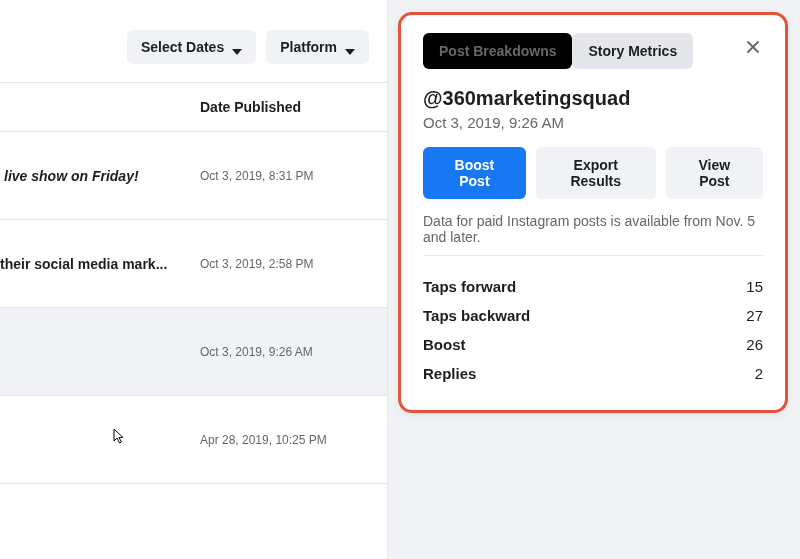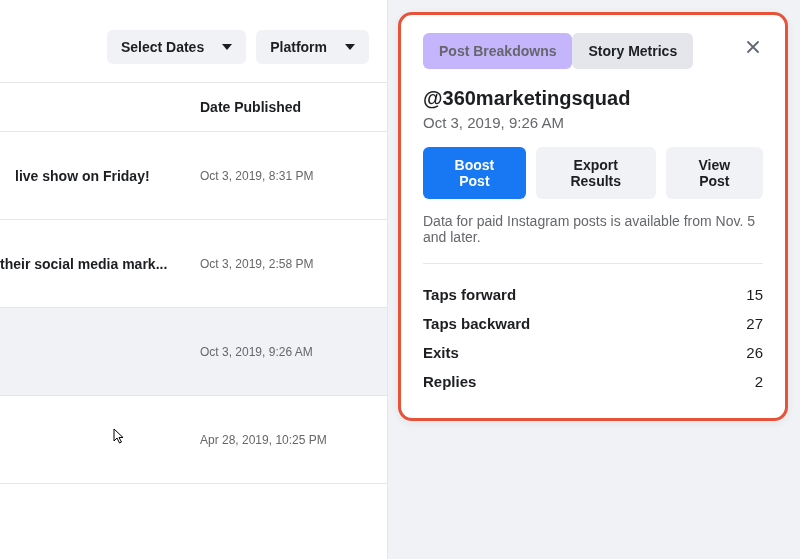--- a/index.html
+++ b/index.html
@@ -30,22 +30,22 @@
   }
   .filter-btn {
     background: #f0f2f5;
     border: none;
     border-radius: 6px;
     padding: 9px 14px;
     font-size: 14px;
     font-weight: 600;
     color: #1c1e21;
     display: inline-flex;
-    align-items: center;
-    gap: 18px;
+    align-items: flex-end;
+    gap: 8px;
     cursor: pointer;
   }
   .caret {
     width: 0; height: 0;
     border-left: 5px solid transparent;
     border-right: 5px solid transparent;
     border-top: 6px solid #1c1e21;
   }
   .header-row {
     border-top: 1px solid #e4e6eb;
@@ -126,21 +126,21 @@
     border: none;
     padding: 10px 16px;
     font-size: 14px;
     font-weight: 600;
     border-radius: 6px;
     cursor: pointer;
     background: transparent;
     color: #65676b;
   }
   .tab.inactive {
-    background: #c4b5fd;
+    background: #000000;
     color: #65676b;
   }
   .tab.active {
     background: #e4e6eb;
     color: #1c1e21;
   }
   .handle {
     font-size: 20px;
     font-weight: 700;
     color: #1c1e21;
@@ -168,21 +168,21 @@
     background: #1877f2;
     color: #fff;
   }
   .btn-secondary {
     background: #f0f2f5;
     color: #1c1e21;
   }
   .note {
     font-size: 14px;
     color: #65676b;
-    padding-bottom: 18px;
+    padding-bottom: 10px;
     border-bottom: 1px solid #e7e8ea;
     margin-bottom: 16px;
   }
   .metric-row {
     display: flex;
     justify-content: space-between;
     align-items: center;
     padding: 6px 0;
   }
   .metric-label {
@@ -209,21 +209,21 @@
         <span>Platform</span>
         <span class="caret"></span>
       </button>
     </div>
 
     <div class="header-row">
       <div class="date-col-header">Date Published</div>
     </div>
 
     <div class="row">
-      <span class="row-title partial" style="left:15px;">live show on Friday!</span>
+      <span class="row-title partial" style="left:4px;font-style:italic;">live show on Friday!</span>
       <span class="row-date">Oct 3, 2019, 8:31 PM</span>
     </div>
     <div class="row">
       <span class="row-title partial" style="left:0;">their social media mark...</span>
       <span class="row-date">Oct 3, 2019, 2:58 PM</span>
     </div>
     <div class="row selected">
       <span class="row-date">Oct 3, 2019, 9:26 AM</span>
     </div>
     <div class="row">
@@ -258,21 +258,21 @@
       <div>
         <div class="metric-row">
           <span class="metric-label">Taps forward</span>
           <span class="metric-value">15</span>
         </div>
         <div class="metric-row">
           <span class="metric-label">Taps backward</span>
           <span class="metric-value">27</span>
         </div>
         <div class="metric-row">
-          <span class="metric-label">Exits</span>
+          <span class="metric-label">Boost</span>
           <span class="metric-value">26</span>
         </div>
         <div class="metric-row">
           <span class="metric-label">Replies</span>
           <span class="metric-value">2</span>
         </div>
       </div>
     </div>
   </div>
 </div>

